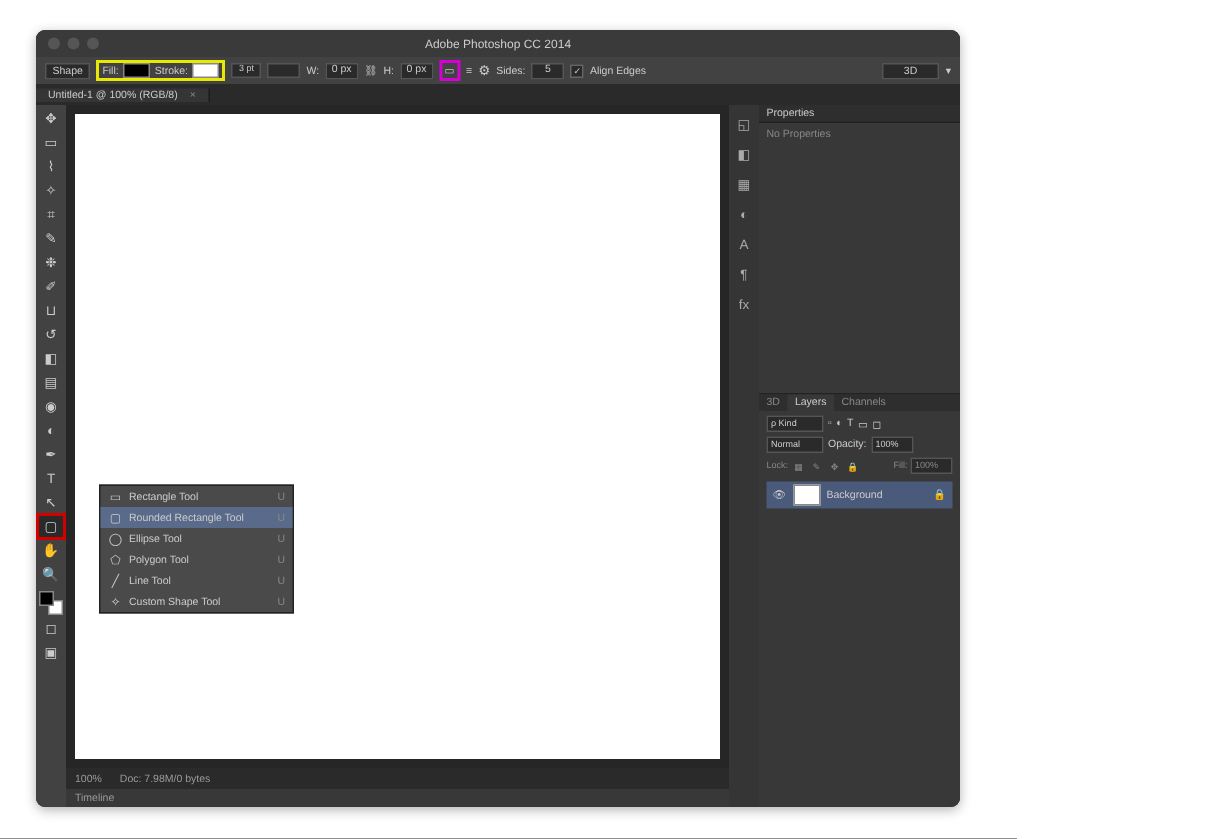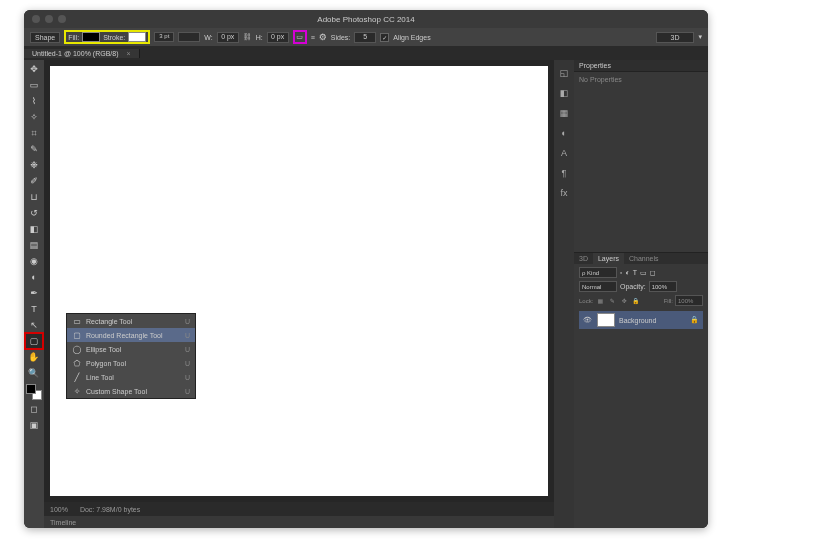--- a/index.html
+++ b/index.html
@@ -1,17 +1,17 @@
 <!DOCTYPE html>
 <html><head>
 <meta charset="utf-8">
 <style>
 *{margin:0;padding:0;box-sizing:border-box;font-family:Arial,Helvetica,sans-serif}
 body{background:#fff;width:820px;height:559px;position:relative}
-.window{position:absolute;left:24px;top:10px;width:684px;height:518px;background:#1a1a1a;border-radius:6px;overflow:hidden;box-shadow:0 2px 8px rgba(0,0,0,.3)}
+.window{position:absolute;left:24px;top:20px;width:616px;height:518px;background:#1a1a1a;border-radius:6px;overflow:hidden;box-shadow:0 2px 8px rgba(0,0,0,.3)}
 .titlebar{height:18px;background:#3a3a3a;display:flex;align-items:center;padding:0 8px;position:relative}
 .traffic{display:flex;gap:5px}
 .traffic span{width:8px;height:8px;border-radius:50%;background:#555}
 .title{position:absolute;left:50%;transform:translateX(-50%);color:#ccc;font-size:8px}
 .optbar{height:18px;background:#424242;display:flex;align-items:center;padding:0 6px;gap:4px;color:#ccc;font-size:7px;position:relative}
 .opt-shape{padding:1px 4px;background:#2a2a2a;border:1px solid #555}
 .hl-yellow{border:2px solid #e8e800;padding:0 2px;display:flex;align-items:center;gap:3px;height:14px}
 .swatch{width:18px;height:10px;border:1px solid #888}
 .sw-black{background:#000}
 .sw-white{background:#fff}

